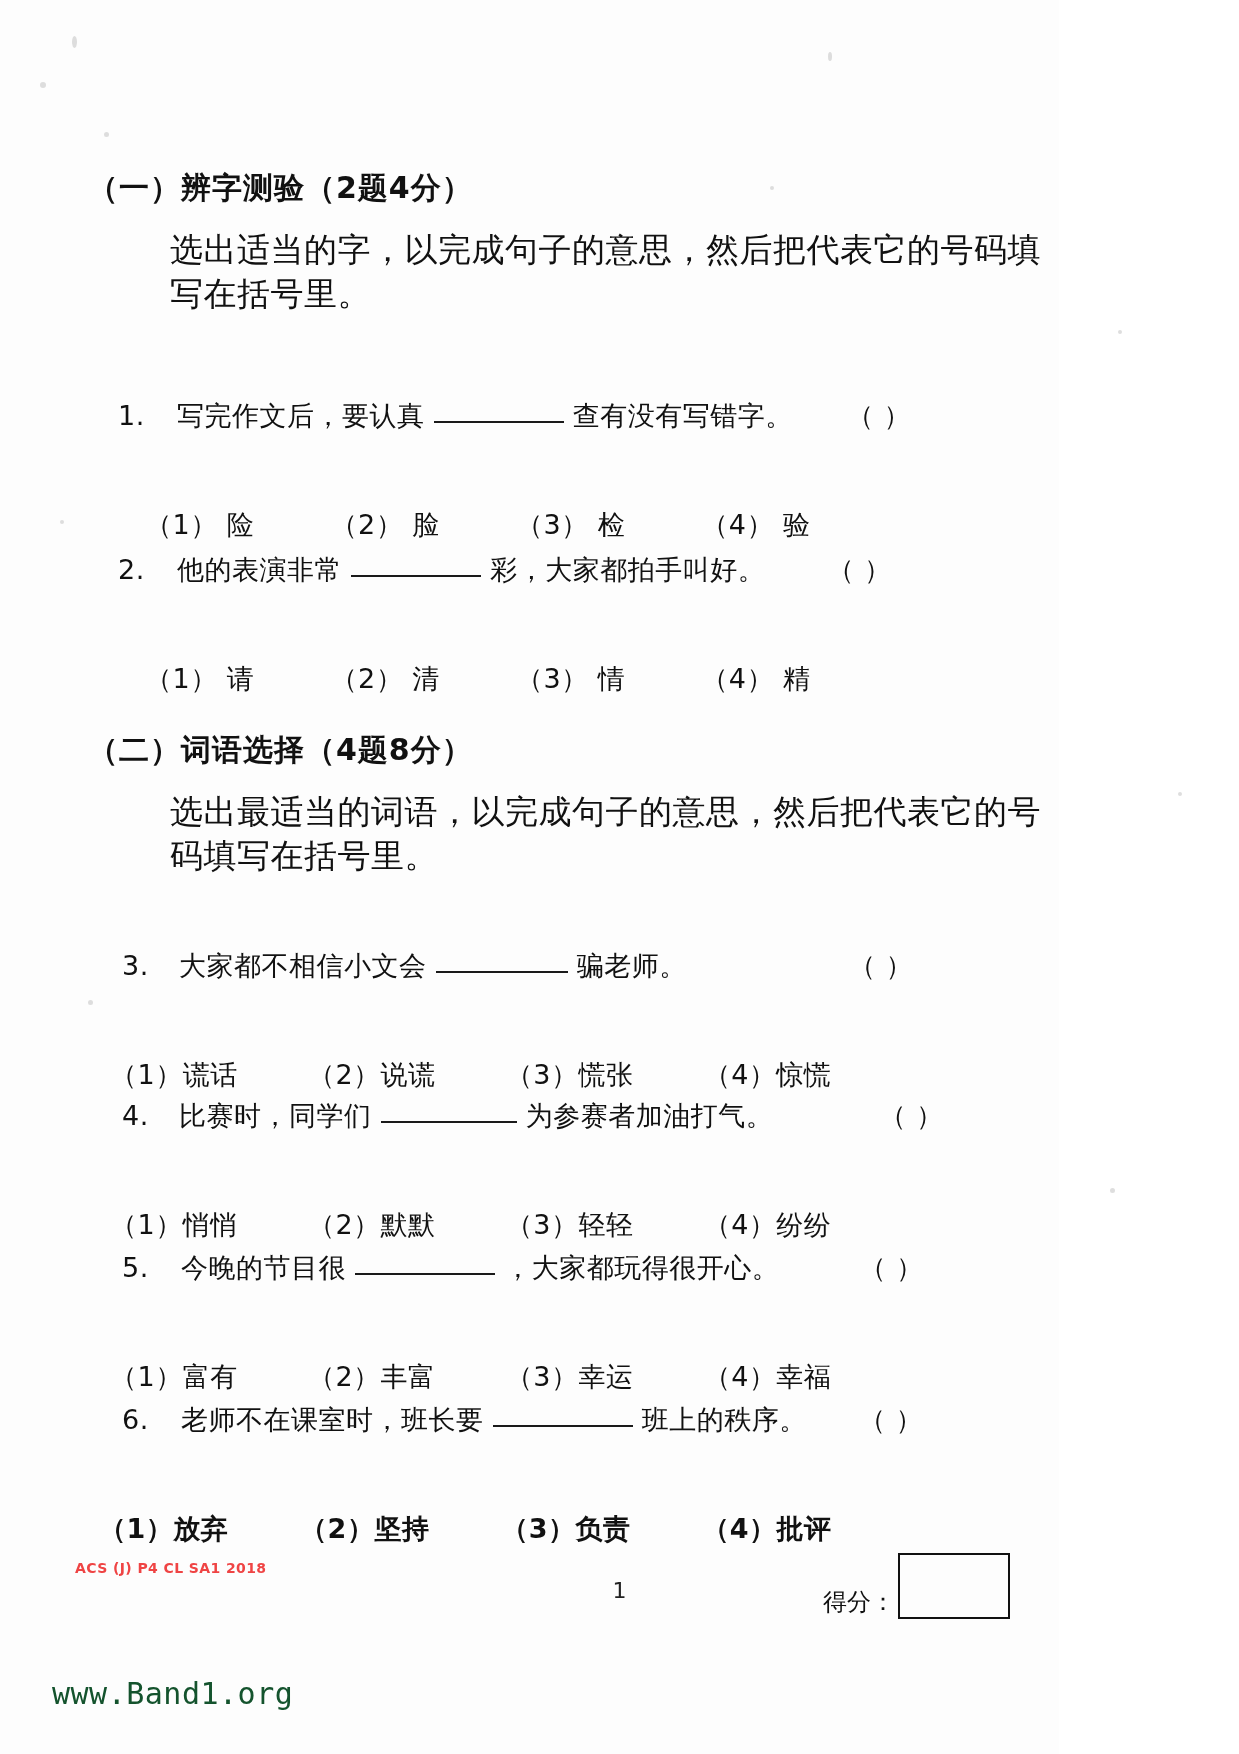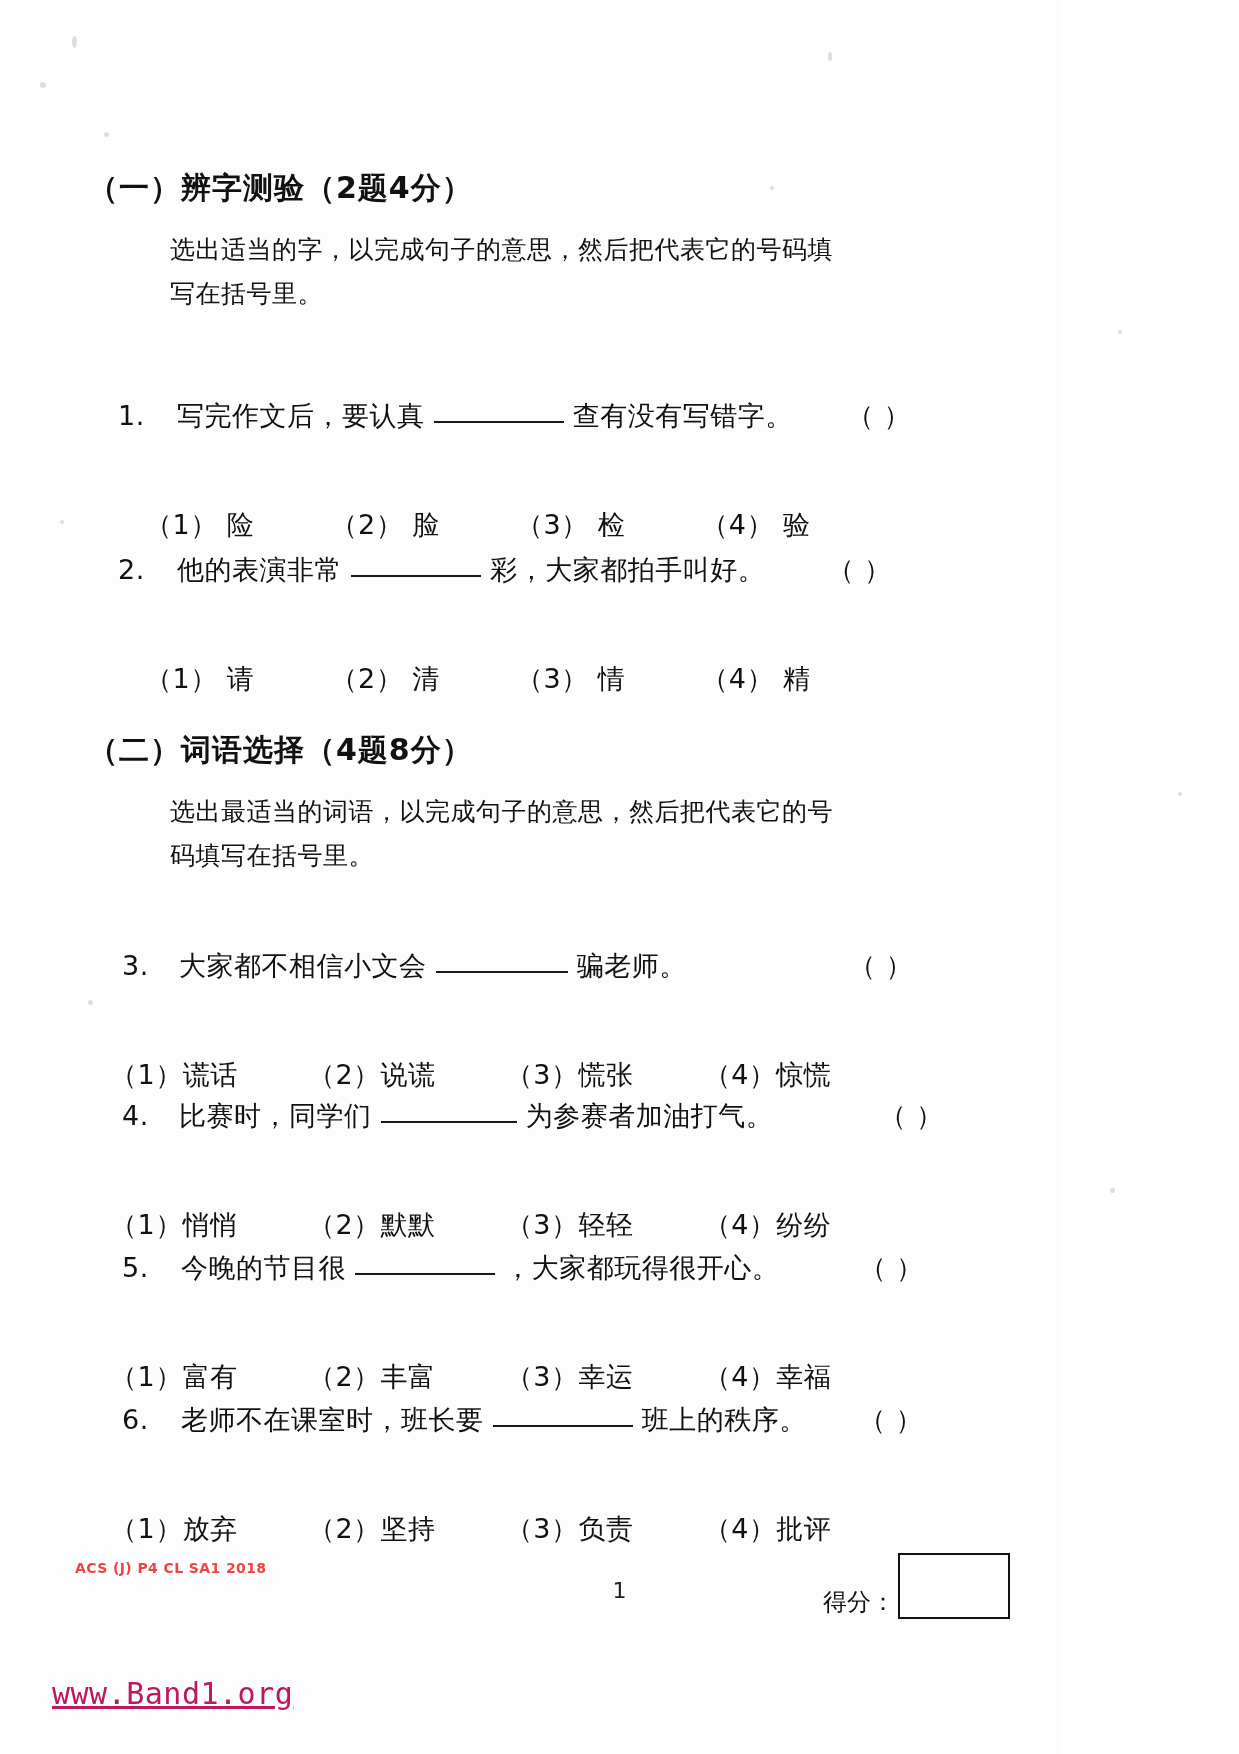--- a/index.html
+++ b/index.html
@@ -39,21 +39,21 @@
   .section-title {
     position: absolute;
     font-size: 30px;
     letter-spacing: 1px;
     font-weight: 600;
     color: #111;
     white-space: nowrap;
   }
   .instruction {
     position: absolute;
-    font-size: 25px;
+    font-size: 33px;
     line-height: 44px;
     color: #111;
     letter-spacing: .5px;
   }
   .q-stem {
     position: absolute;
     font-size: 27px;
     color: #111;
     white-space: nowrap;
     letter-spacing: .5px;
@@ -111,23 +111,22 @@
     height: 62px;
     border: 2px solid #111;
     background: transparent;
   }
   .watermark {
     position: absolute;
     left: 52px;
     top: 1676px;
     font-size: 30px;
     font-family: "DejaVu Sans Mono", monospace;
-    color: #be185d;
-    letter-spacing: .5px;
-    text-decoration: underline;
+    color: #14532d;
+    letter-spacing: .5px;
   }
 </style>
 </head>
 <body>
 
 <div class="page">
 
   <div class="speck" style="left:72px;top:36px;width:5px;height:12px;"></div>
   <div class="speck" style="left:40px;top:82px;width:6px;height:6px;"></div>
   <div class="speck" style="left:104px;top:132px;width:5px;height:5px;"></div>
@@ -248,21 +247,21 @@
 
     <div class="q-stem" style="left:122px;top:1402px;">
       <span>6.</span>
       <span style="display:inline-block;width:14px;"></span>
       <span>老师不在课室时，班长要</span>
       <span class="blank" style="width:140px;"></span>
       <span>班上的秩序。</span>
       <span style="display:inline-block;width:34px;"></span>
       <span class="paren">（        ）</span>
     </div>
-    <div class="q-options" style="left:110px;top:1464px;">
+    <div class="q-options" style="left:99px;top:1464px;font-weight:bold;">
       <span class="opt">（1）放弃</span>
       <span style="display:inline-block;width:52px;"></span>
       <span class="opt">（2）坚持</span>
       <span style="display:inline-block;width:52px;"></span>
       <span class="opt">（3）负责</span>
       <span style="display:inline-block;width:52px;"></span>
       <span class="opt">（4）批评</span>
     </div>
 
     <div class="footer-code">ACS (J) P4 CL SA1 2018</div>

